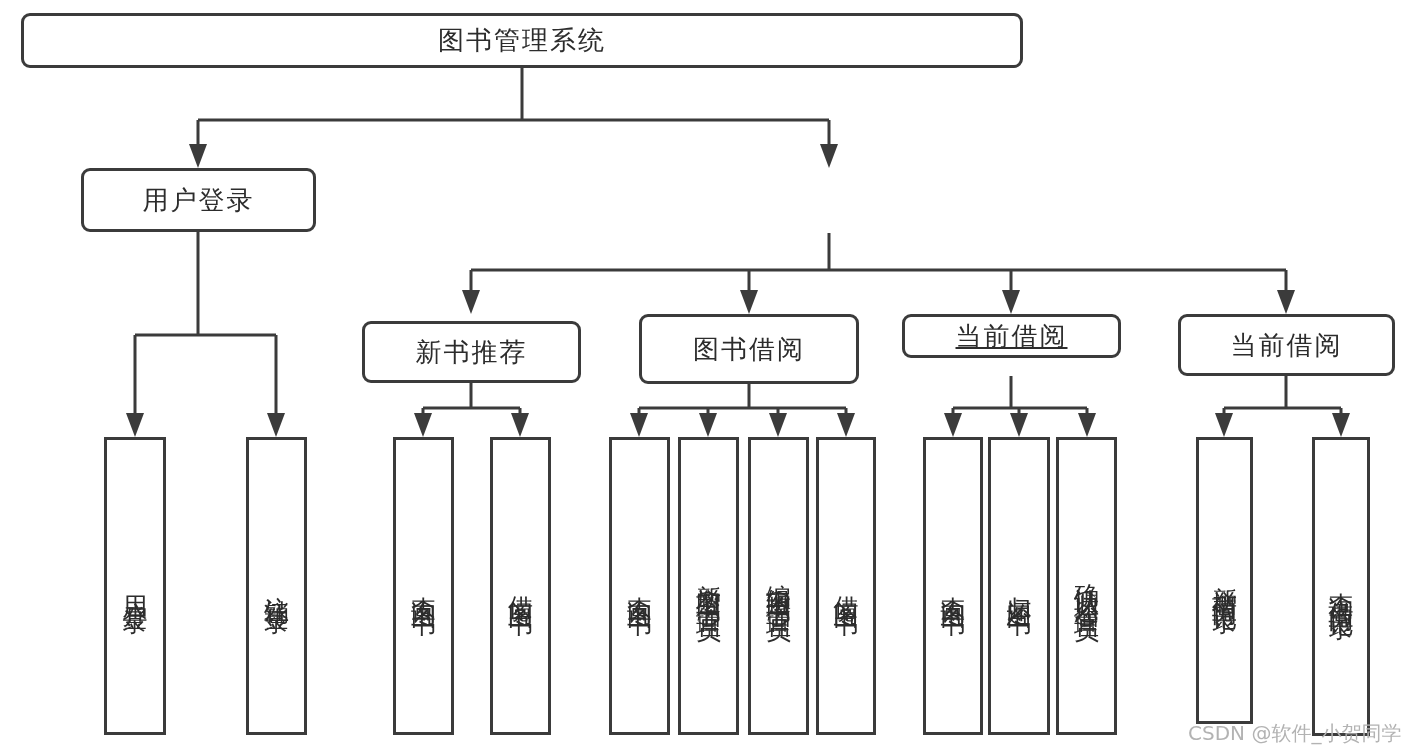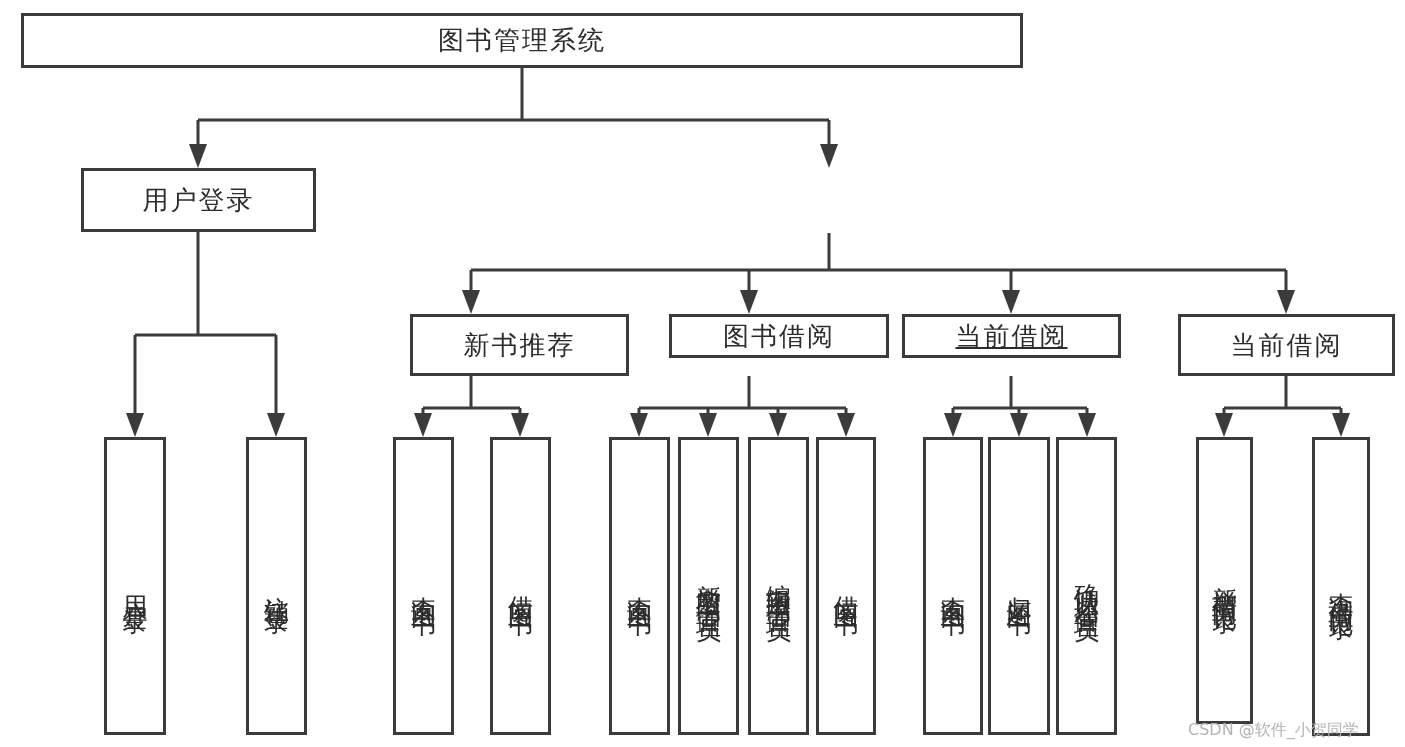--- a/index.html
+++ b/index.html
@@ -5,28 +5,28 @@
   html,body{margin:0;padding:0;background:#fff;}
   #canvas{
     position:relative;width:1405px;height:747px;background:#fff;overflow:hidden;
     font-family:"DejaVu Sans","Liberation Sans",sans-serif;color:#2c2c2c;
   }
   #wires{position:absolute;left:0;top:0;}
   .box{
     position:absolute;box-sizing:border-box;border:3px solid #3b3b3b;background:#fff;
     display:flex;align-items:center;justify-content:center;
   }
-  .hbox{font-size:26px;letter-spacing:2px;white-space:nowrap;}
+  .hbox{font-size:26px;letter-spacing:2px;white-space:nowrap;border-radius:9px;}
   .vbox span{
     writing-mode:vertical-rl;text-orientation:mixed;
     font-size:25px;letter-spacing:5px;line-height:1;white-space:nowrap;
   }
   #watermark{
     position:absolute;left:1188px;top:720px;z-index:5;
-    font-size:16px;color:#b3b3b3;white-space:nowrap;letter-spacing:0px;
+    font-size:20px;color:#b3b3b3;white-space:nowrap;letter-spacing:0px;
   }
 </style>
 </head>
 <body>
 
 <div id="canvas">
 
   <svg id="wires" width="1405" height="747" viewBox="0 0 1405 747" fill="none" stroke="#3b3b3b" stroke-width="3">
 
     <path d="M522,68 L522,120 M198,120 L829,120 M198,120 L198,148 M829,120 L829,148"></path>
@@ -64,24 +64,24 @@
   </svg>
 
   <div class="box hbox" style="left:21px;top:13px;width:1002px;height:55px;">
     <span>图书管理系统</span>
   </div>
 
   <div class="box hbox" style="left:81px;top:168px;width:235px;height:64px;">
     <span>用户登录</span>
   </div>
 
-  <div class="box hbox" style="left:362px;top:314px;width:219px;height:62px;margin-left:48px;">
+  <div class="box hbox" style="left:362px;top:321px;width:219px;height:62px;">
     <span>新书推荐</span>
   </div>
-  <div class="box hbox" style="left:639px;top:314px;width:220px;height:44px;margin-left:30px;">
+  <div class="box hbox" style="left:639px;top:314px;width:220px;height:70px;">
     <span>图书借阅</span>
   </div>
   <div class="box hbox" style="left:902px;top:314px;width:219px;height:44px;text-decoration:underline;">
     <span>当前借阅</span>
   </div>
   <div class="box hbox" style="left:1178px;top:314px;width:217px;height:62px;">
     <span>当前借阅</span>
   </div>
 
   <div class="box vbox" style="left:104px;top:437px;width:62px;height:298px;">

